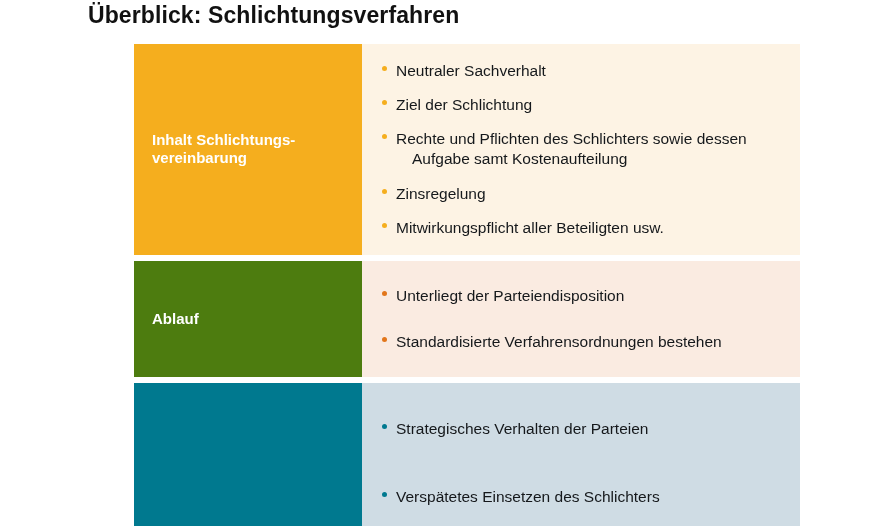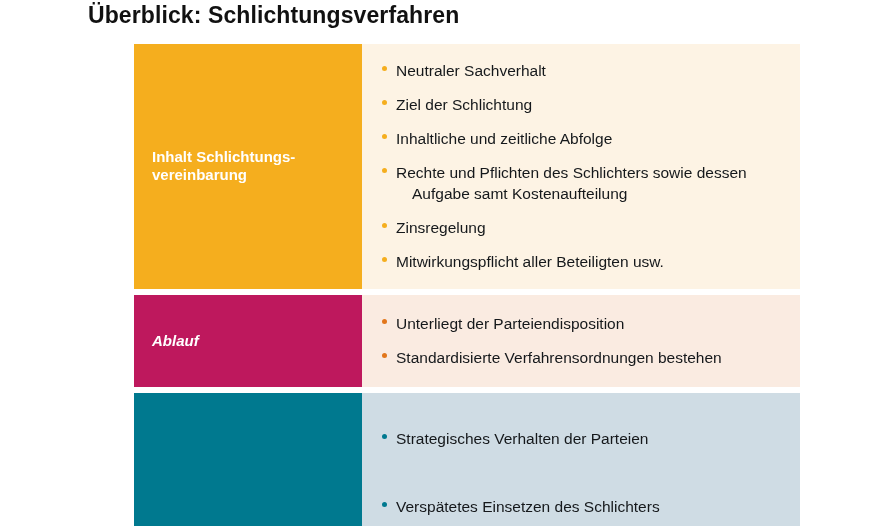--- a/index.html
+++ b/index.html
@@ -82,21 +82,21 @@
     display: block;
   }
   .item .item-line2 {
     display: block;
     padding-left: 16px;
   }
   
   .row-0 .items-cell { padding-top: 10px; padding-bottom: 10px; }
   .row-0 .item { margin: 7px 0; }
   .row-1 .items-cell { padding-top: 12px; padding-bottom: 12px; }
-  .row-1 .item { margin: 7px 0; }
+  .row-1 .item { margin: 13px 0; }
   .row-2 .items-cell { padding-top: 12px; padding-bottom: 12px; }
   .row-2 .item { margin: 24px 0; }
 </style>
 </head>
 <body>
 
 <div class="page">
 
   <div class="title">Überblick: Schlichtungsverfahren</div>
 
@@ -105,29 +105,28 @@
     <div class="row row-0">
       <div class="label-cell" style="background: rgb(245, 174, 30);">
         <div>
           <span>Inhalt Schlichtungs-</span><br>
           <span>vereinbarung</span>
         </div>
       </div>
       <div class="items-cell" style="background: rgb(253, 243, 228);">
         <div class="item"><span class="bullet" style="background: rgb(245, 174, 30);"></span><span>Neutraler Sachverhalt</span></div>
         <div class="item"><span class="bullet" style="background: rgb(245, 174, 30);"></span><span>Ziel der Schlichtung</span></div>
-        <div class="item"><span class="bullet" style="background: rgb(245, 174, 30);"></span><span>Inhaltliche und zeitliche Abfolge</span></div>
         <div class="item"><span class="bullet" style="background: rgb(245, 174, 30);"></span><span>Rechte und Pflichten des Schlichters sowie dessen</span><span class="item-line2">Aufgabe samt Kostenaufteilung</span></div>
         <div class="item"><span class="bullet" style="background: rgb(245, 174, 30);"></span><span>Zinsregelung</span></div>
         <div class="item"><span class="bullet" style="background: rgb(245, 174, 30);"></span><span>Mitwirkungspflicht aller Beteiligten usw.</span></div>
       </div>
     </div>
 
     <div class="row row-1">
-      <div class="label-cell" style="background: #be185d; font-style: italic;">
+      <div class="label-cell" style="background: #4d7c0f;">
         <div>
           <span>Ablauf</span>
         </div>
       </div>
       <div class="items-cell" style="background: rgb(250, 235, 225);">
         <div class="item"><span class="bullet" style="background: rgb(226, 118, 27);"></span><span>Unterliegt der Parteiendisposition</span></div>
         <div class="item"><span class="bullet" style="background: rgb(226, 118, 27);"></span><span>Standardisierte Verfahrensordnungen bestehen</span></div>
       </div>
     </div>
 

